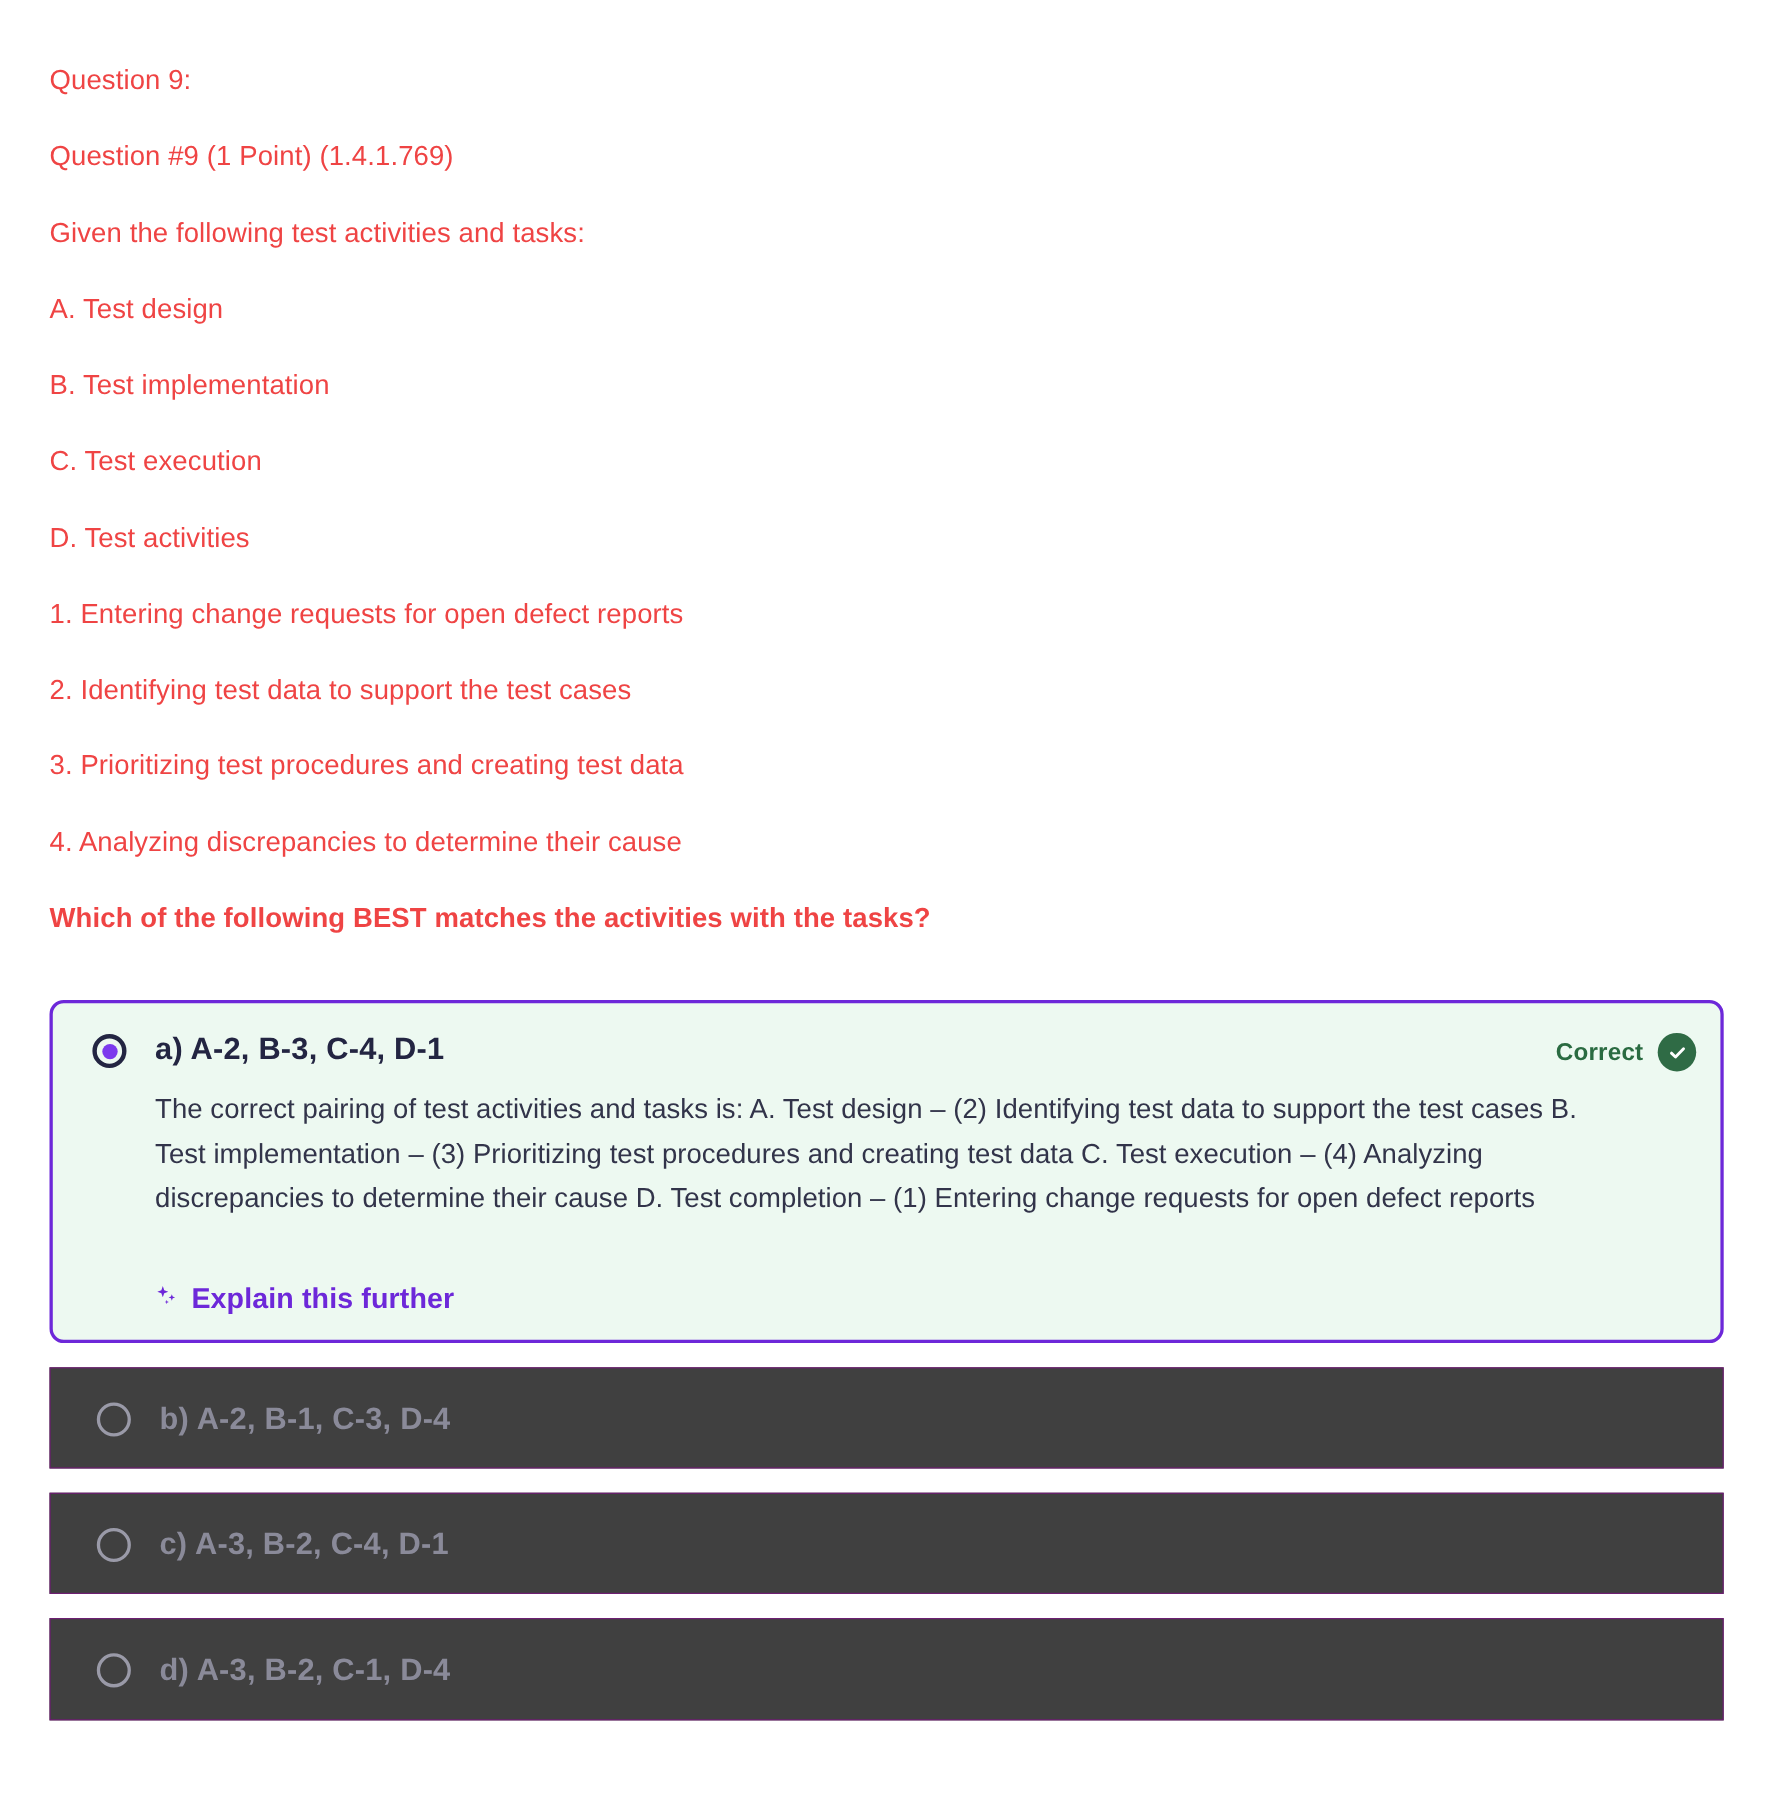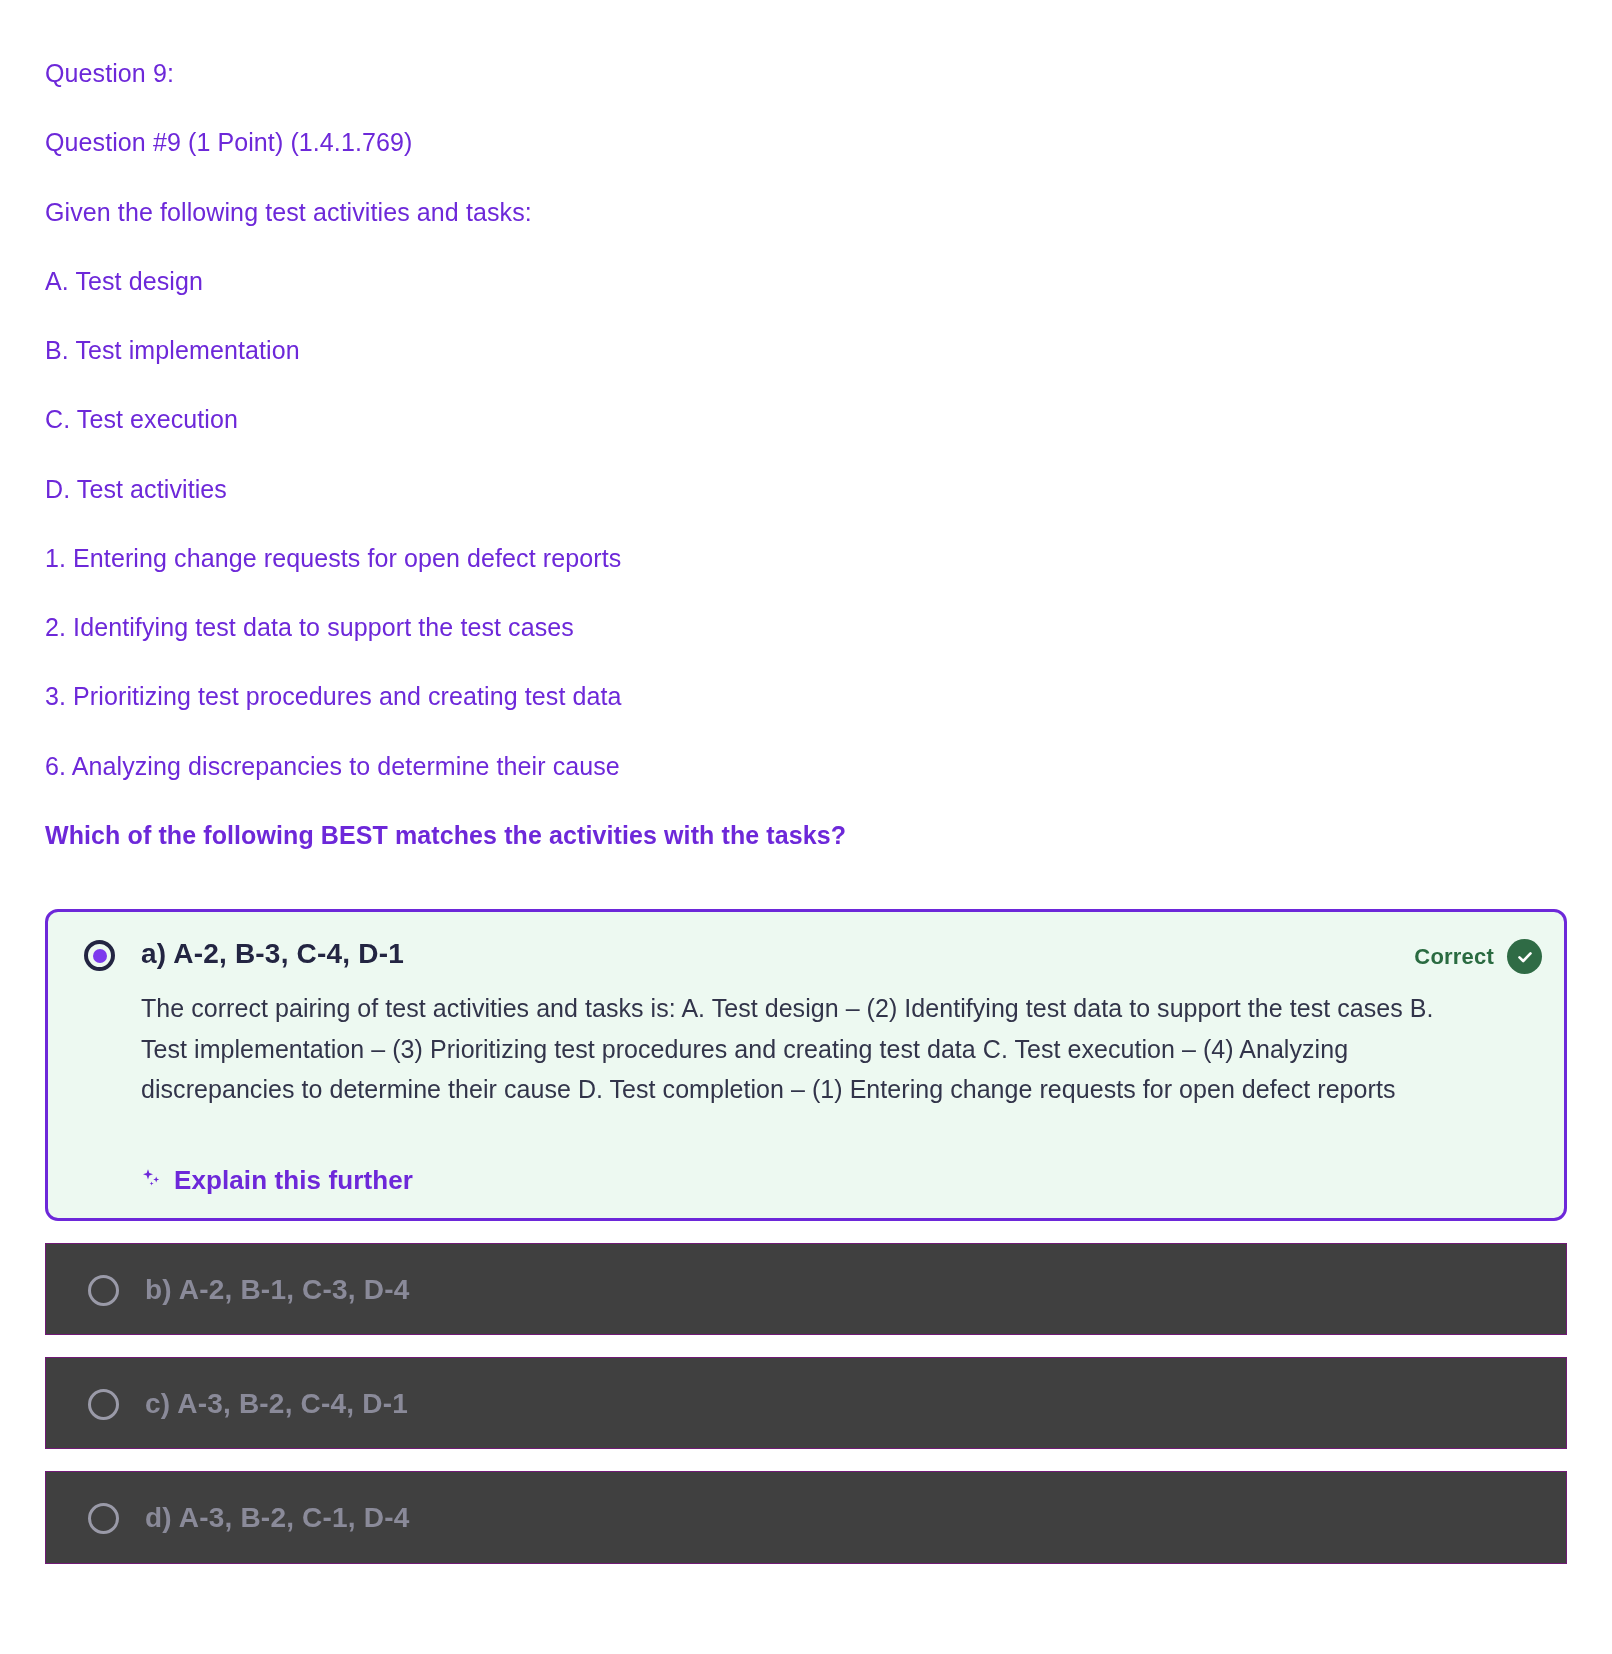--- a/index.html
+++ b/index.html
@@ -18,21 +18,21 @@
   .page {
     width: 1612px;
     padding: 58px 45px 30px 45px;
   }
 
   
   .stem { }
   .stem-line {
     font-size: 25px;
     line-height: 1.25;
-    color: #6d28d9;
+    color: #ef4444;
     margin: 0 0 38px 0;
     font-weight: 400;
     letter-spacing: 0.1px;
   }
   .stem-line.last { margin-bottom: 58px; font-weight: bold; }
 
   
   .options {
     display: flex;
     flex-direction: column;
@@ -164,21 +164,21 @@
     <p class="stem-line">Given the following test activities and tasks:</p>
 
     <p class="stem-line">A. Test design</p>
     <p class="stem-line">B. Test implementation</p>
     <p class="stem-line">C. Test execution</p>
     <p class="stem-line">D. Test activities</p>
 
     <p class="stem-line">1. Entering change requests for open defect reports</p>
     <p class="stem-line">2. Identifying test data to support the test cases</p>
     <p class="stem-line">3. Prioritizing test procedures and creating test data</p>
-    <p class="stem-line">6. Analyzing discrepancies to determine their cause</p>
+    <p class="stem-line">4. Analyzing discrepancies to determine their cause</p>
 
     <p class="stem-line last">Which of the following BEST matches the activities with the tasks?</p>
   </div>
 
   <div class="options">
 
     <div class="option selected">
       <span class="radio"></span>
       <div class="option-body">
         <div class="option-head">

